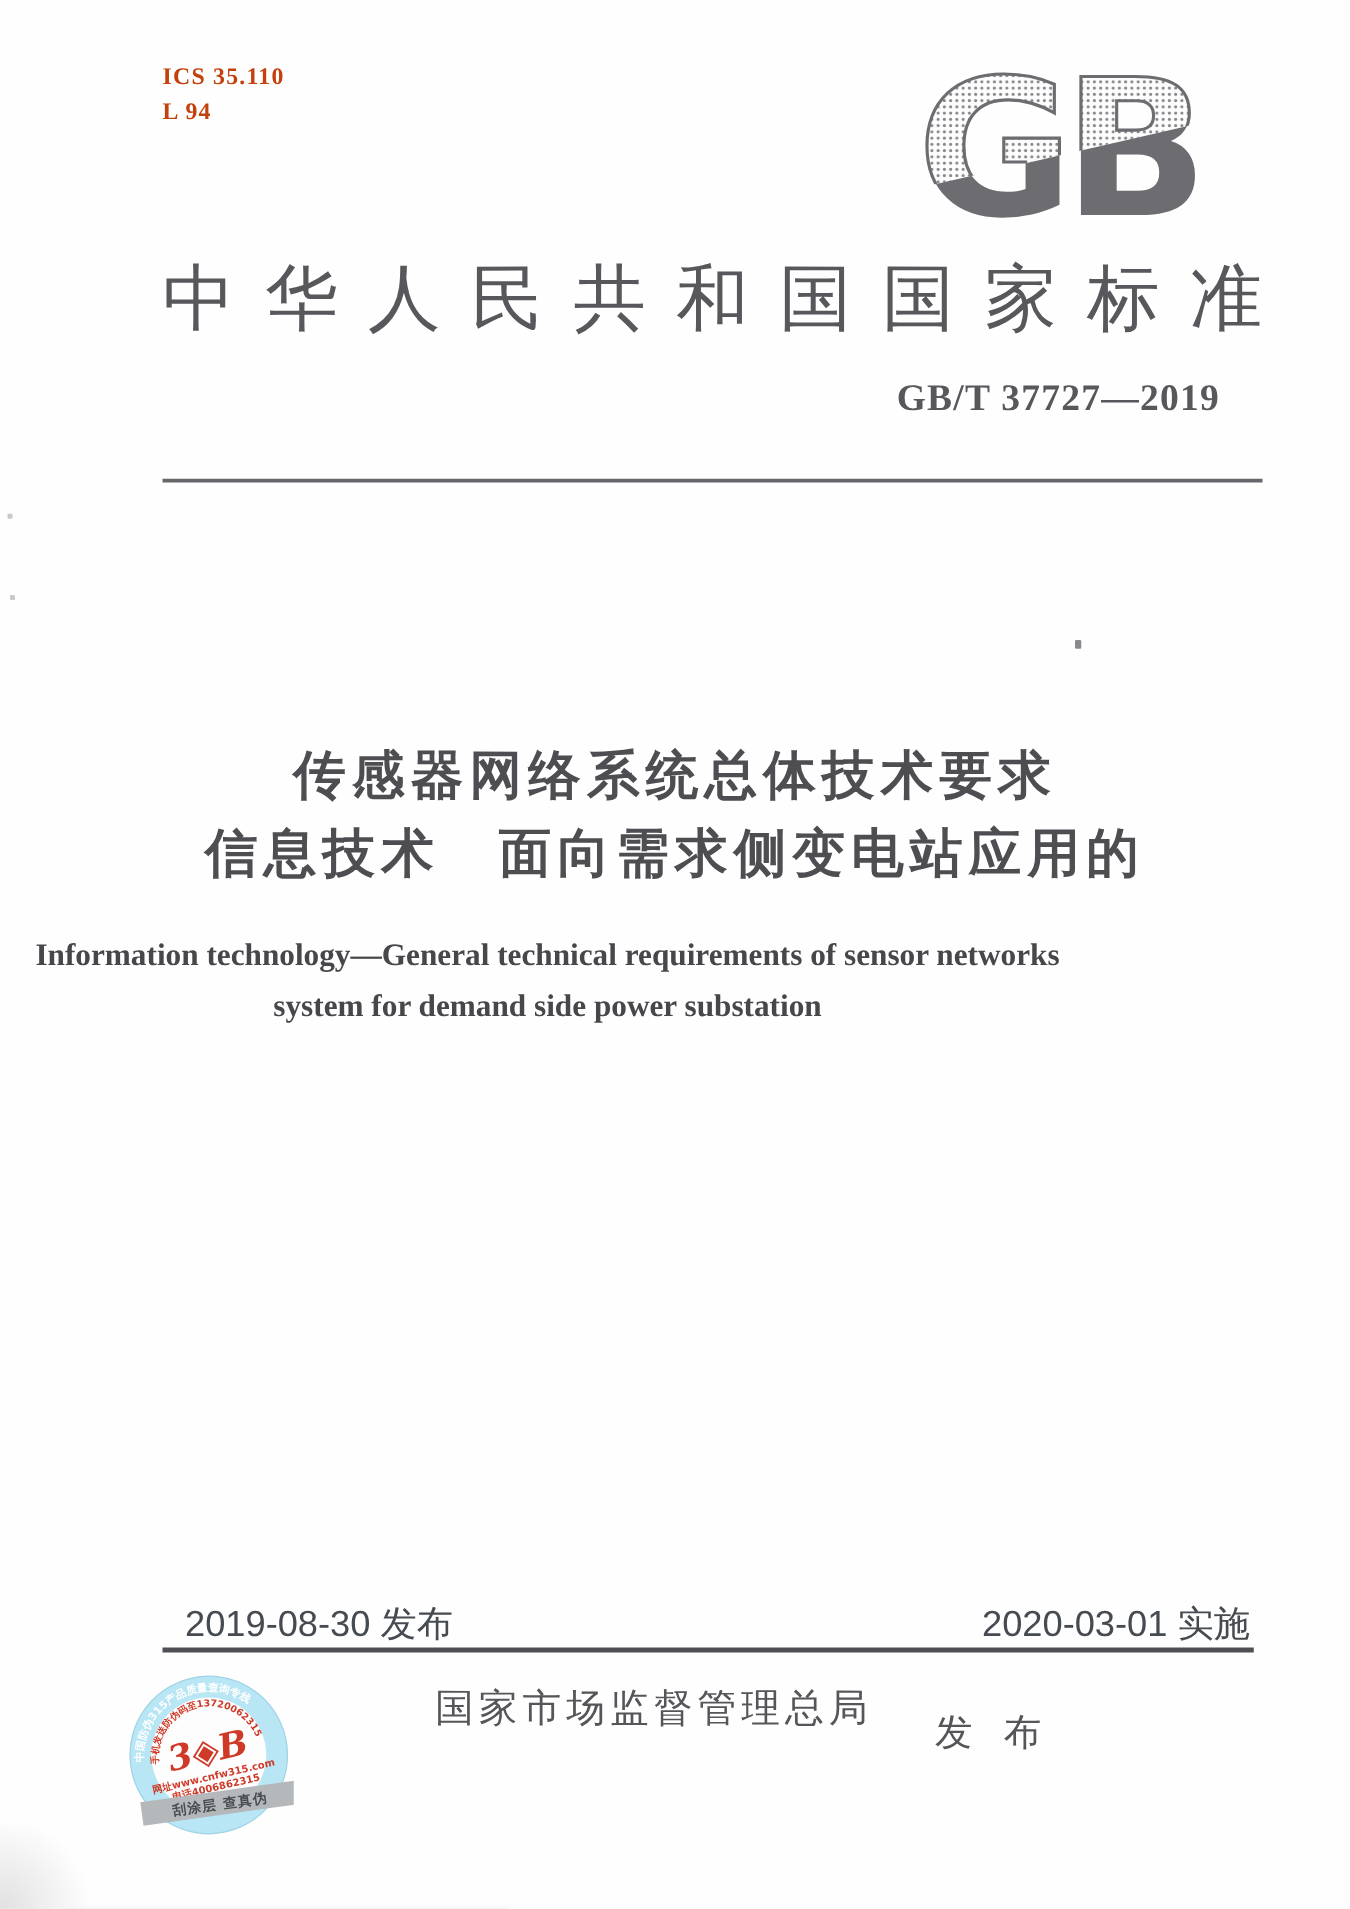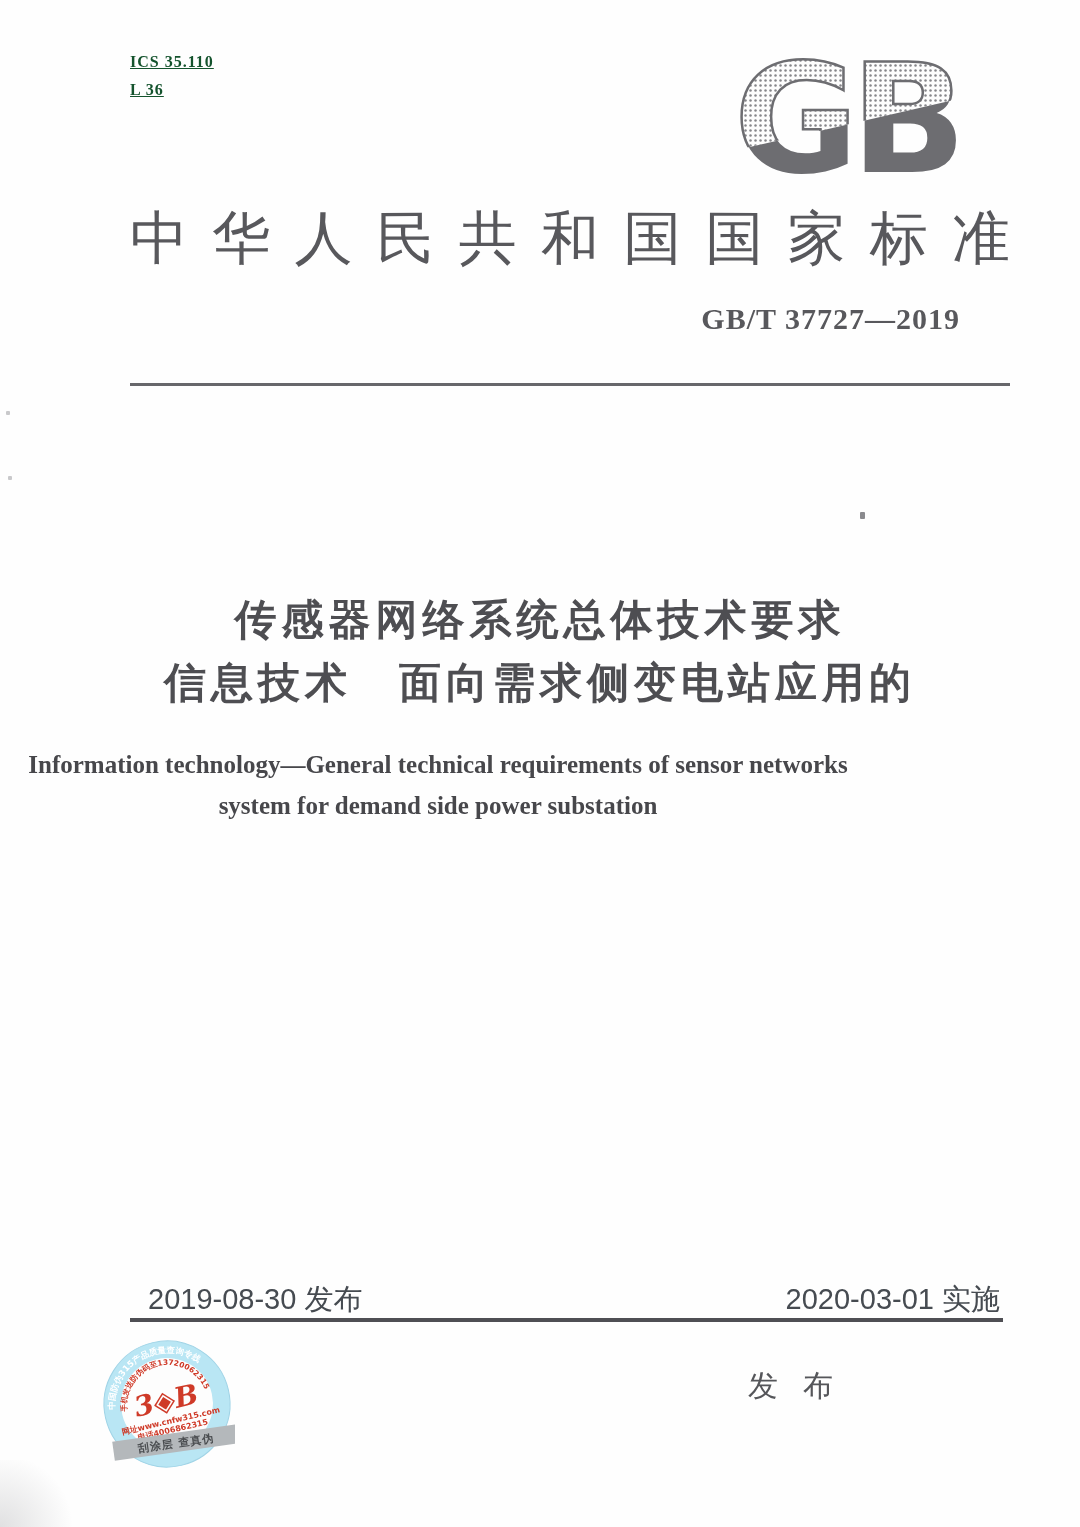--- a/index.html
+++ b/index.html
@@ -12,44 +12,43 @@
     color:#55555a;
     margin:0 auto;
   }
   .abs{position:absolute;}
 
   
   .ics-block{
     left:130px;top:48px;
     font-family:"Liberation Serif", serif;
     font-weight:bold;
-    font-size:16px;
+    font-size:19px;
     line-height:28px;
     letter-spacing:1px;
-    color:#14532d;
-    text-decoration:underline;
+    color:#c2410c;
   }
 
   
   .gb-logo{left:728px;top:48px;width:278px;height:138px;}
 
   
   .std-name{
     left:130px;top:200px;width:880px;
     font-size:58px;
     font-weight:500;
     color:#58585c;
     display:flex;
     justify-content:space-between;
     font-family:"Liberation Serif", serif;
   }
 
   
   .std-number{
-    right:120px;top:302px;
+    right:104px;top:302px;
     font-size:30px;
     font-weight:bold;
     letter-spacing:1px;
     color:#58585c;
   }
 
   .rule-top{left:130px;top:383px;width:880px;height:3px;background:#67676b;}
   .rule-bottom{left:130px;top:1318px;width:873px;height:4px;background:#4f4f54;}
 
   
@@ -116,21 +115,21 @@
 
   .sticker{left:99px;top:1336px;width:136px;height:140px;}
 </style>
 </head>
 <body>
 
 <div class="page">
 
   <div class="abs ics-block">
     <div>ICS 35.110</div>
-    <div>L 36</div>
+    <div>L 94</div>
   </div>
 
   <div class="abs gb-logo">
     <svg width="278" height="138" viewBox="0 0 278 138" xmlns="http://www.w3.org/2000/svg">
       <defs>
         <pattern id="halftone" width="5" height="5" patternUnits="userSpaceOnUse">
           <rect width="5" height="5" fill="#fdfdfd"></rect>
           <circle cx="2.5" cy="2.5" r="1.25" fill="#86868a"></circle>
         </pattern>
         <clipPath id="upperClip">
@@ -176,20 +175,21 @@
     <div>Information technology—General technical requirements of sensor networks</div>
     <div>system for demand side power substation</div>
   </div>
 
   <div class="abs date date-issue">2019-08-30 发布</div>
   <div class="abs date date-impl">2020-03-01 实施</div>
 
   <div class="abs rule-bottom"></div>
 
   <div class="abs issuer">
+    <div class="issuer-l1">国家市场监督管理总局</div>
   </div>
   <div class="abs publish-label">发布</div>
 
   <div class="abs sticker">
     <svg width="136" height="140" viewBox="0 0 136 140" xmlns="http://www.w3.org/2000/svg" xmlns:xlink="http://www.w3.org/1999/xlink">
       <g transform="rotate(-13 68 68)">
         <circle cx="68" cy="68" r="63" fill="#b9e6f4" stroke="#9fd3e6" stroke-width="1"></circle>
         <circle cx="68" cy="68" r="46" fill="#fdfdfd"></circle>
         <defs>
           <path id="arcOuter" d="M 15 70 A 53 53 0 0 1 121 70"></path>

